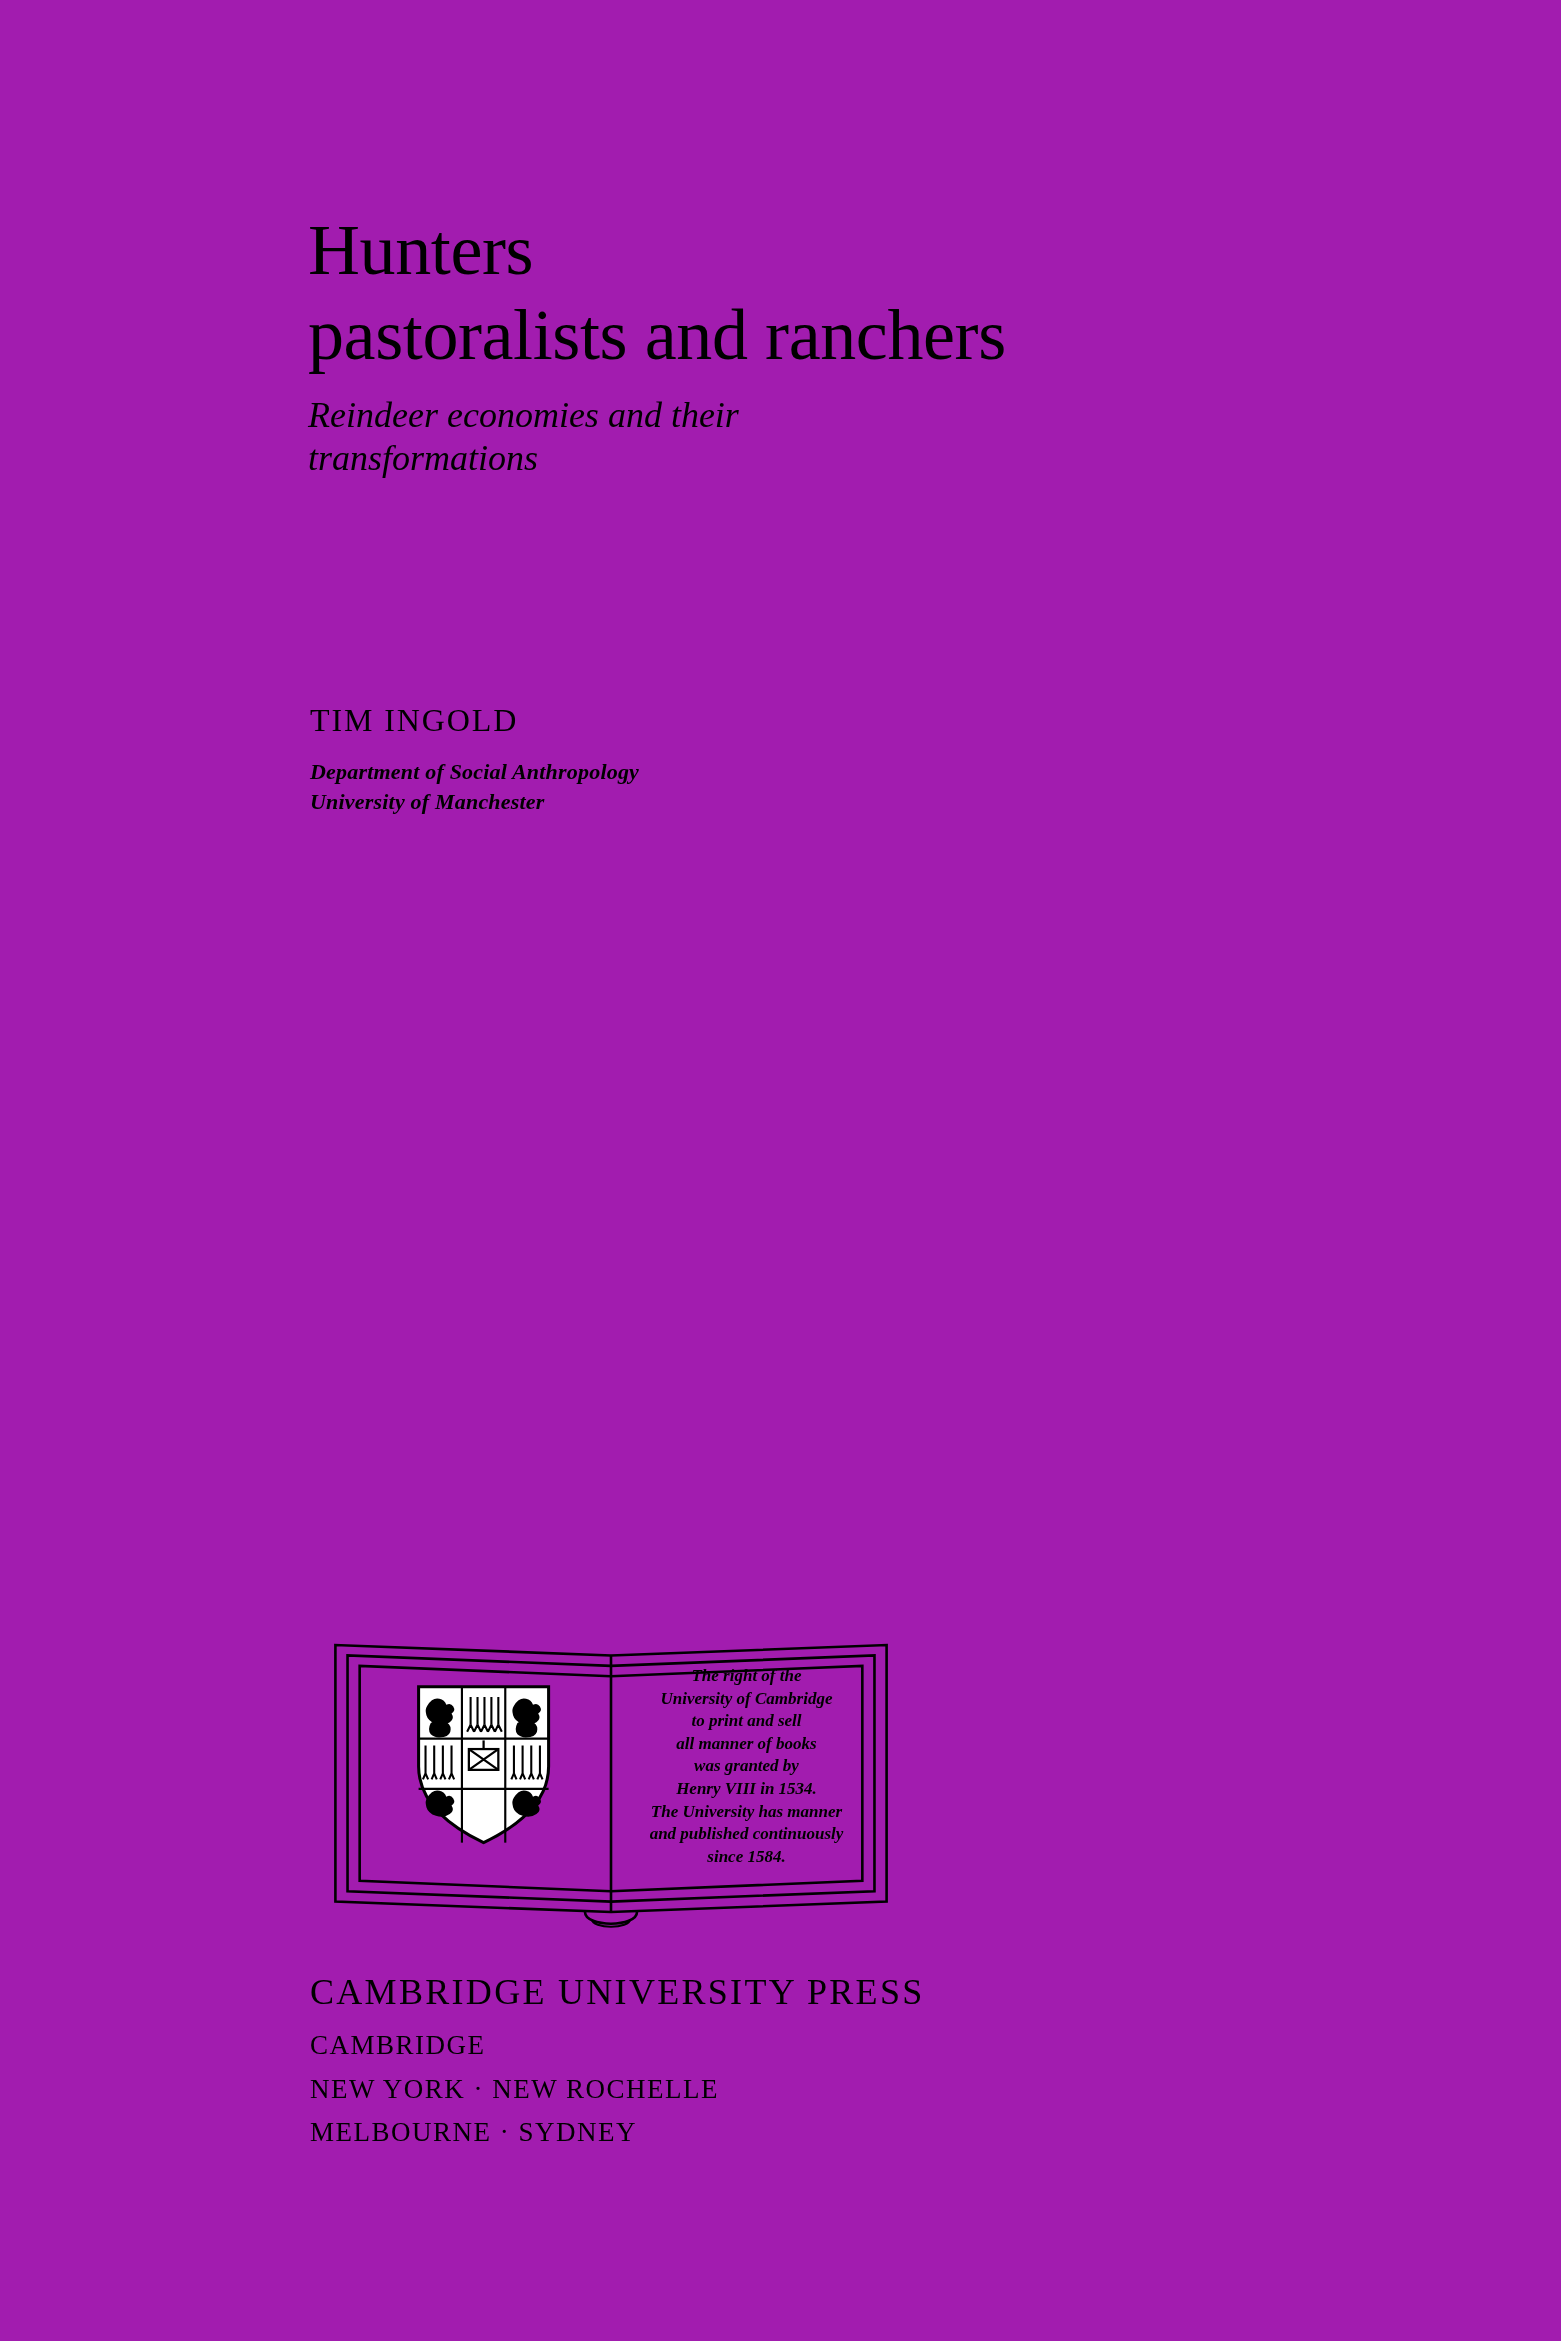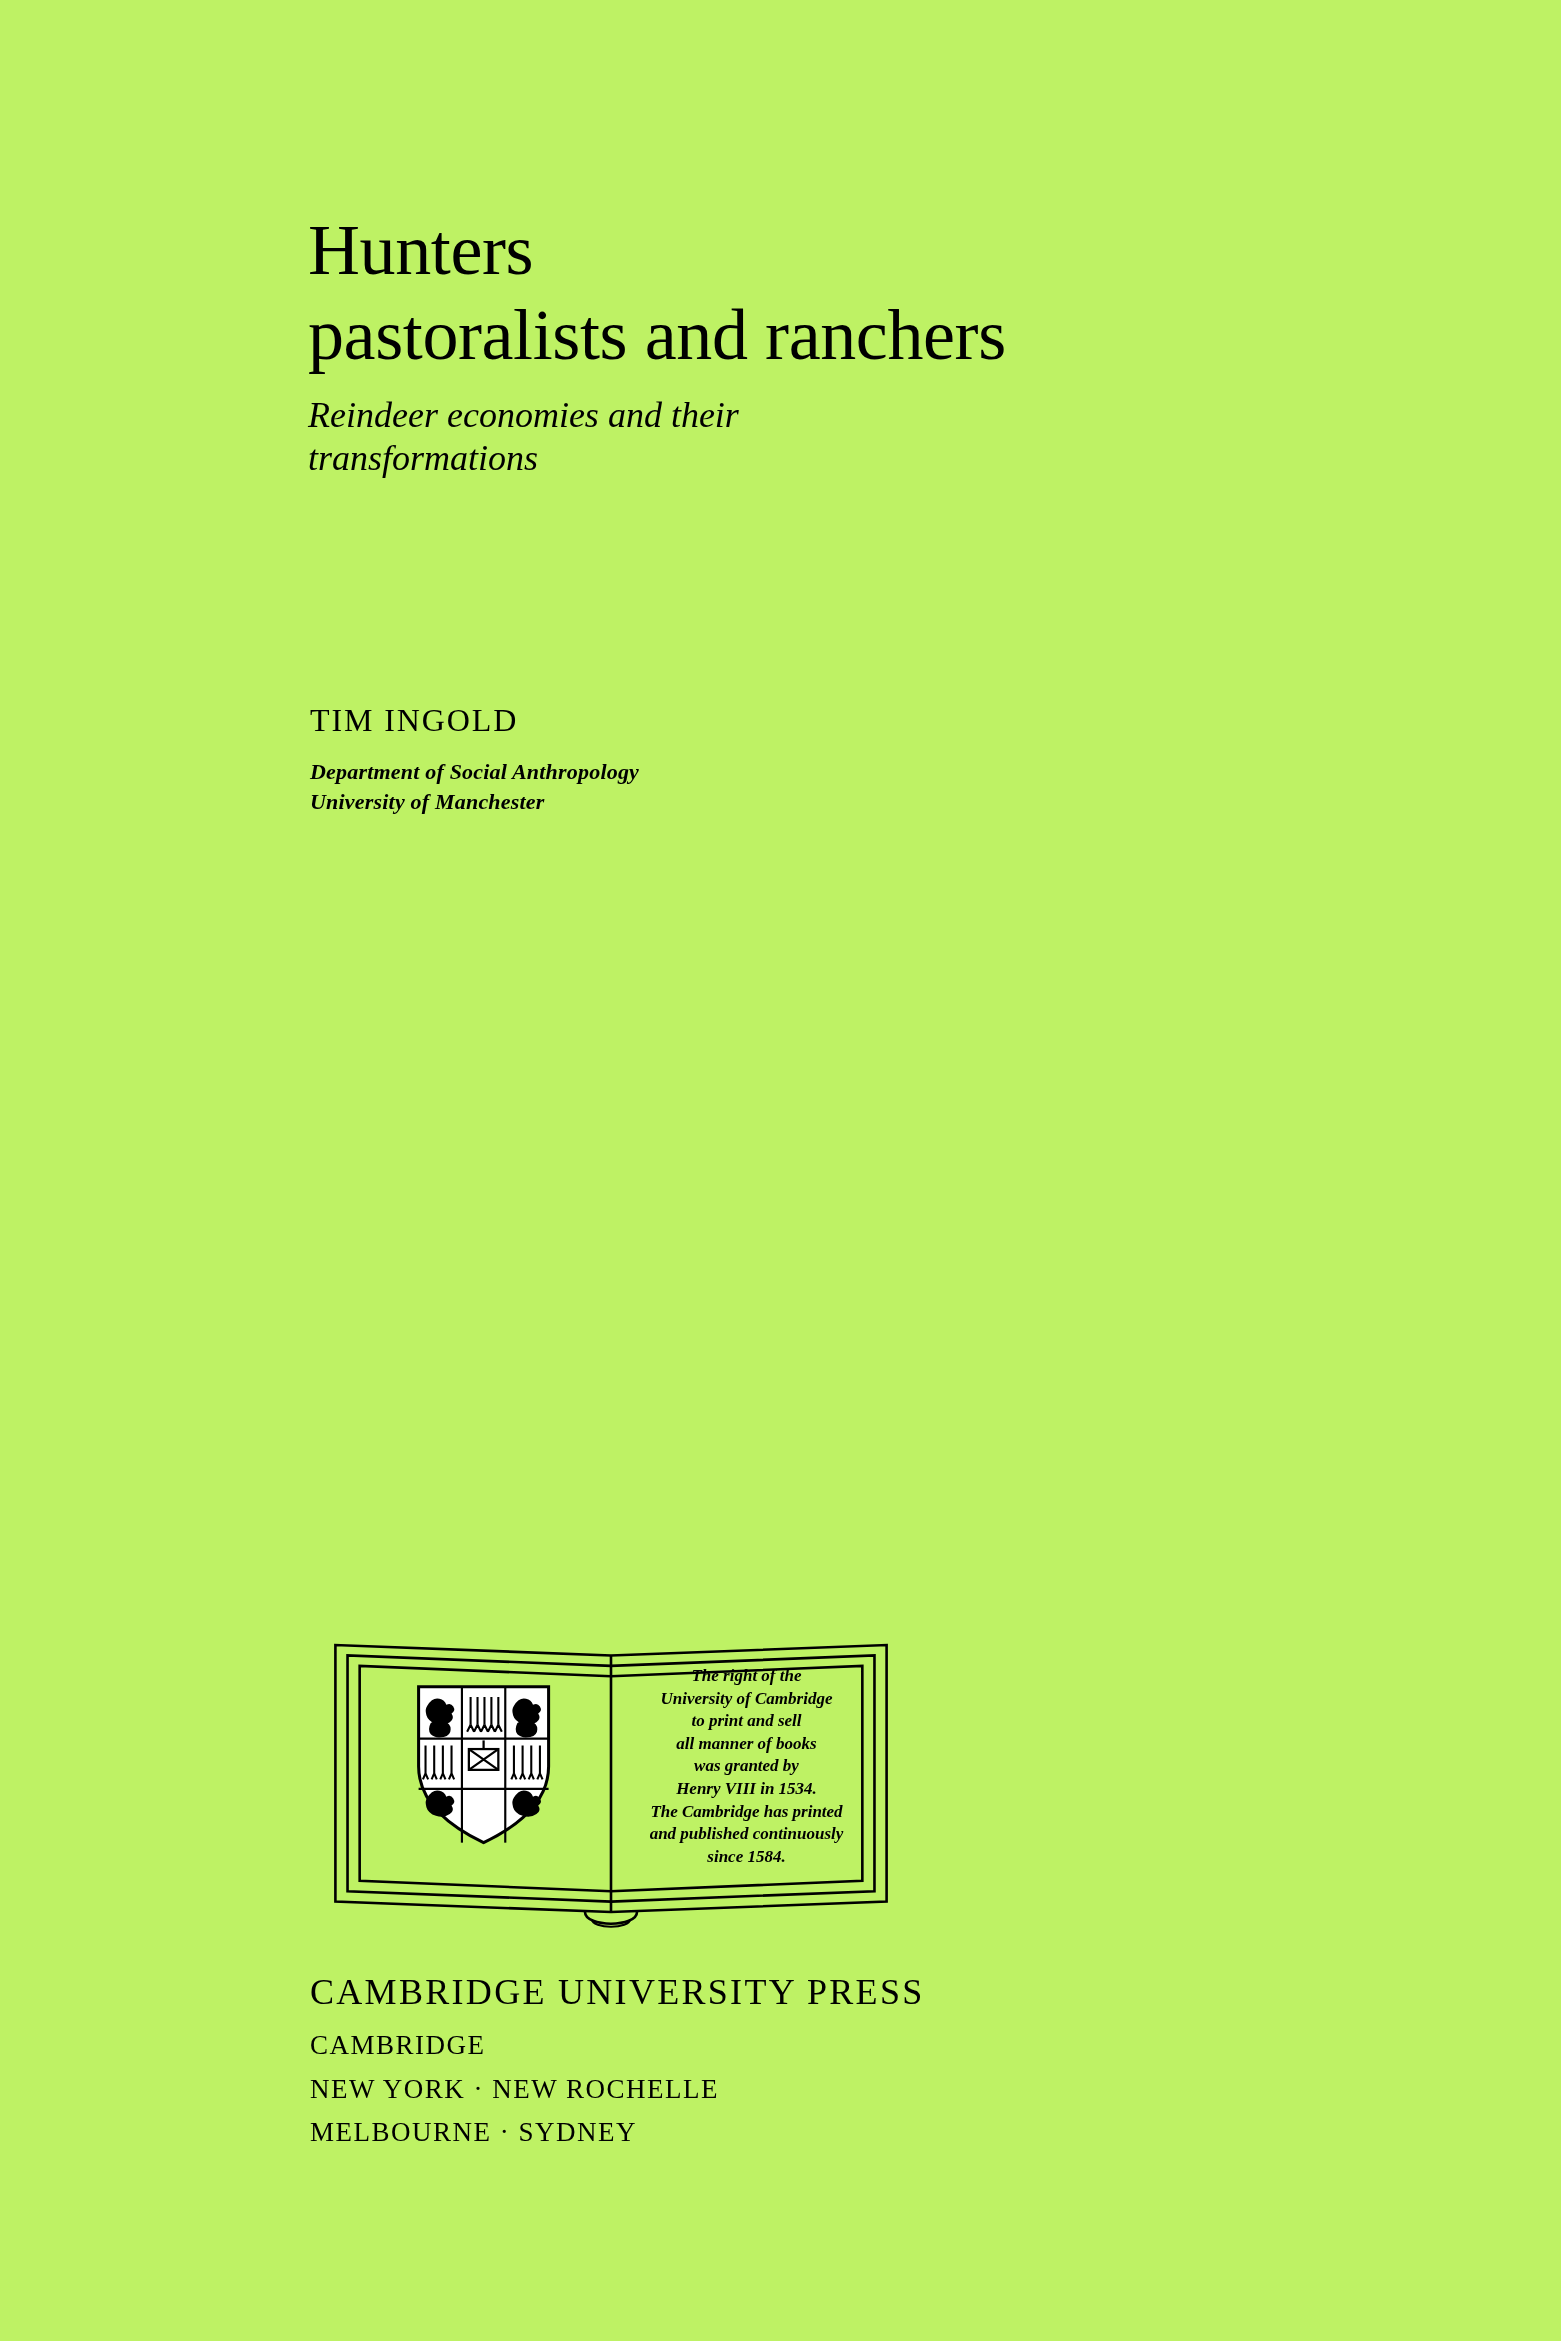--- a/index.html
+++ b/index.html
@@ -14,21 +14,21 @@
     font-family: "Liberation Serif", serif;
     color: #000000;
     overflow: hidden;
   }
 
   .page {
     position: absolute;
     left: 0; top: 0;
     width: 1561px;
     height: 2342px;
-    background: #bef264;
+    background: #a21caf;
   }
 
   
   .title-block {
     position: absolute;
     left: 308px;
     top: 208px;
     width: 1084px;
   }
   .title-line {
@@ -203,21 +203,21 @@
     </svg>
   </div>
 
   <div class="emblem-text">
     <div>The right of the</div>
     <div>University of Cambridge</div>
     <div>to print and sell</div>
     <div>all manner of books</div>
     <div>was granted by</div>
     <div>Henry VIII in 1534.</div>
-    <div>The Cambridge has printed</div>
+    <div>The University has manner</div>
     <div>and published continuously</div>
     <div>since 1584.</div>
   </div>
 
   <div class="imprint">
     <div class="press-name">CAMBRIDGE UNIVERSITY PRESS</div>
     <div class="city-line city-first">CAMBRIDGE</div>
     <div class="city-line">NEW YORK · NEW ROCHELLE</div>
     <div class="city-line">MELBOURNE · SYDNEY</div>
   </div>

